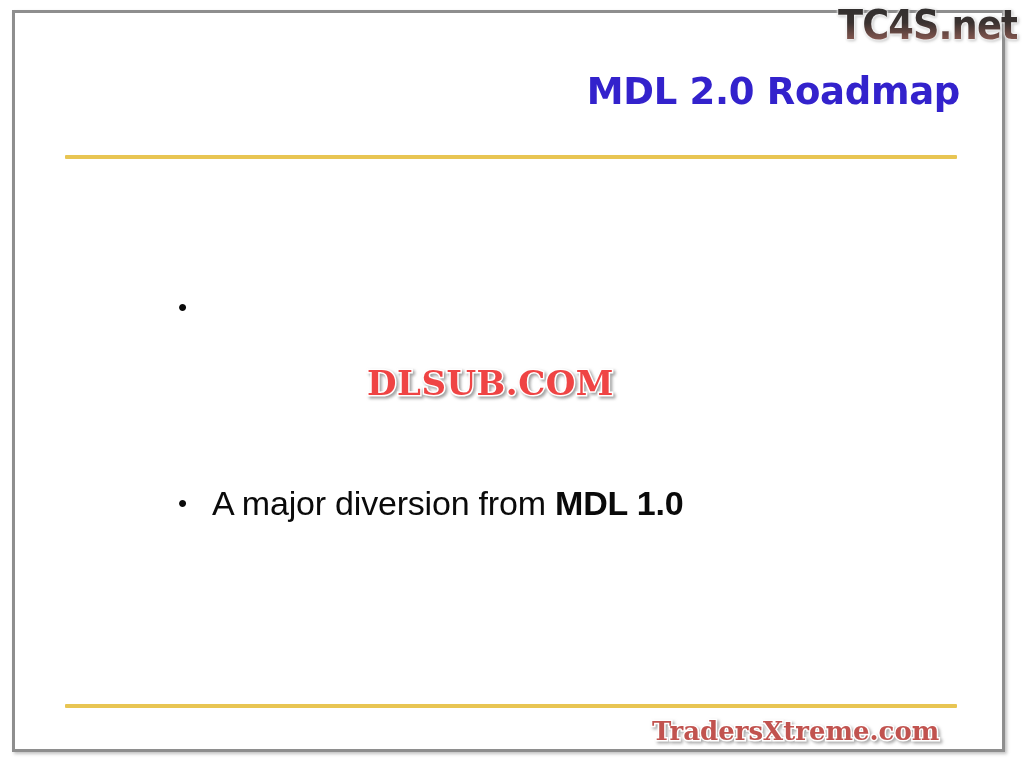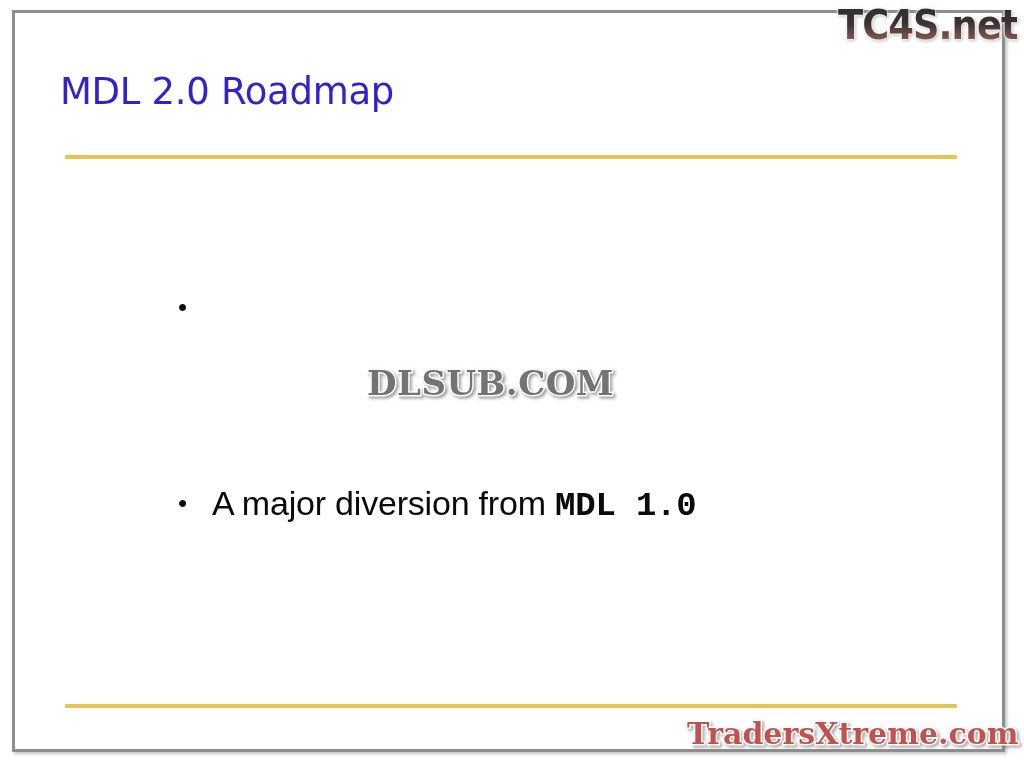--- a/index.html
+++ b/index.html
@@ -36,23 +36,23 @@
     box-sizing: border-box;
     box-shadow: 2px 2px 3px rgba(120,120,120,0.45);
   }
 
   
   #slide-title {
     position: absolute;
     left: 60px;
     top: 72px;
     width: 900px;
-    text-align: left;
+    text-align: right;
     font-family: "DejaVu Sans", sans-serif;
-    font-weight: normal;
+    font-weight: bold;
     font-size: 37px;
     letter-spacing: -0.3px;
     color: #3322cc;
     line-height: 1.1;
     white-space: nowrap;
   }
 
   
   .gold-rule {
     position: absolute;
@@ -88,21 +88,21 @@
     line-height: 48px;
     text-align: left;
     padding-left: 8px;
     box-sizing: border-box;
     color: #0a0a0a;
   }
   .bullet-text {
     flex: 1 1 auto;
     max-width: 650px;
   }
-  .bullet-text b { font-weight: bold; font-family: Liberation Mono, monospace; }
+  .bullet-text b { font-weight: bold; }
   #bullet-row-2 { margin-top: 148px; }
 
   
   .watermark {
     position: absolute;
     white-space: nowrap;
     pointer-events: none;
     user-select: none;
   }
 
@@ -124,32 +124,32 @@
     filter: drop-shadow(0 0 1.2px #ffffff) drop-shadow(0 0 1.2px #ffffff) drop-shadow(1px 1px 1px rgba(0,0,0,0.28));
   }
 
   #wm-dlsub {
     left: 367px;
     top: 363px;
     font-family: "DejaVu Serif", serif;
     font-weight: bold;
     font-size: 34px;
     letter-spacing: 0.5px;
-    color: #737373;
+    color: #ef4444;
     -webkit-text-stroke: 3px #ffffff;
     paint-order: stroke fill;
     filter: drop-shadow(2px 2px 1.5px rgba(80,80,80,0.55));
   }
 
   #wm-traders {
-    left: 687px;
+    left: 652px;
     top: 716px;
     font-family: "DejaVu Serif", serif;
     font-weight: bold;
-    font-size: 30px;
+    font-size: 26px;
     letter-spacing: 0px;
     color: #c1534f;
     -webkit-text-stroke: 3px #ffffff;
     paint-order: stroke fill;
     filter: drop-shadow(2px 2px 1.5px rgba(90,90,90,0.5));
   }
 </style>
 </head>
 <body>
 

